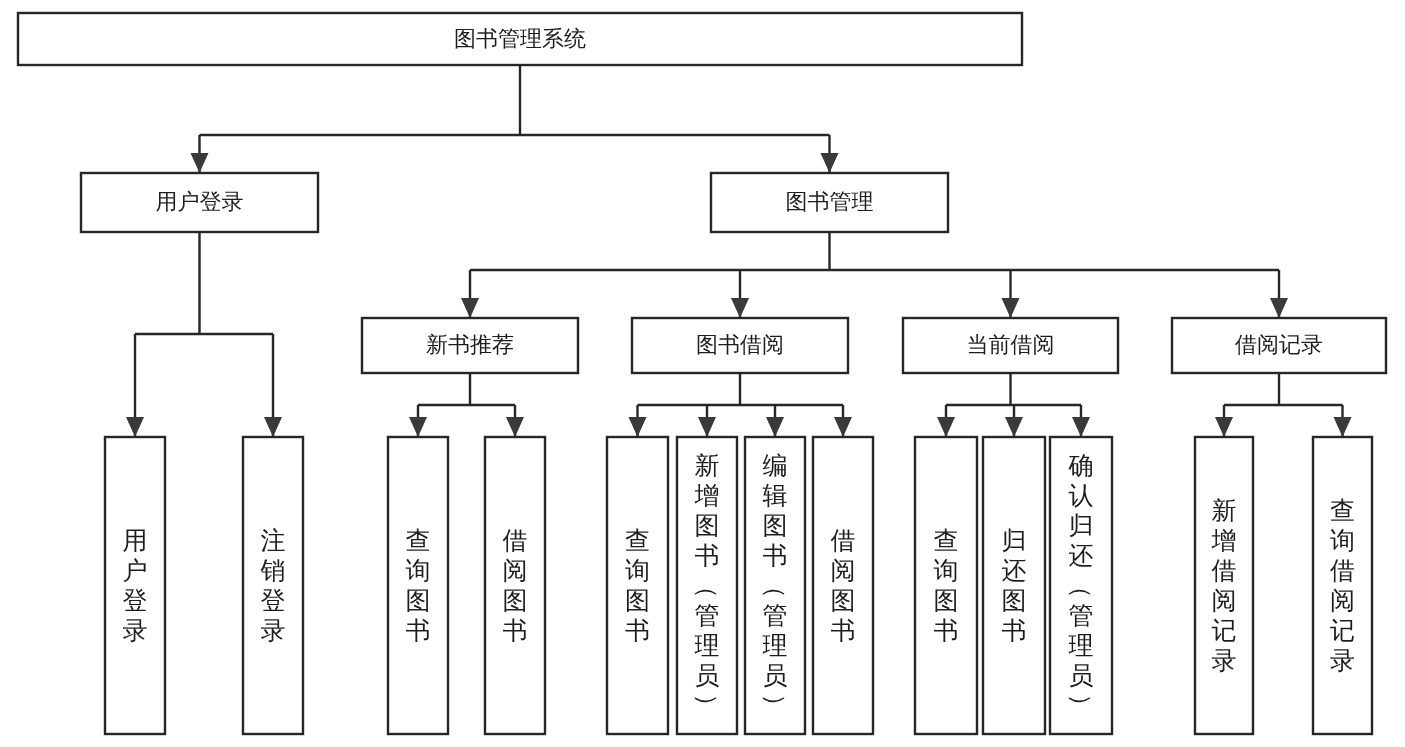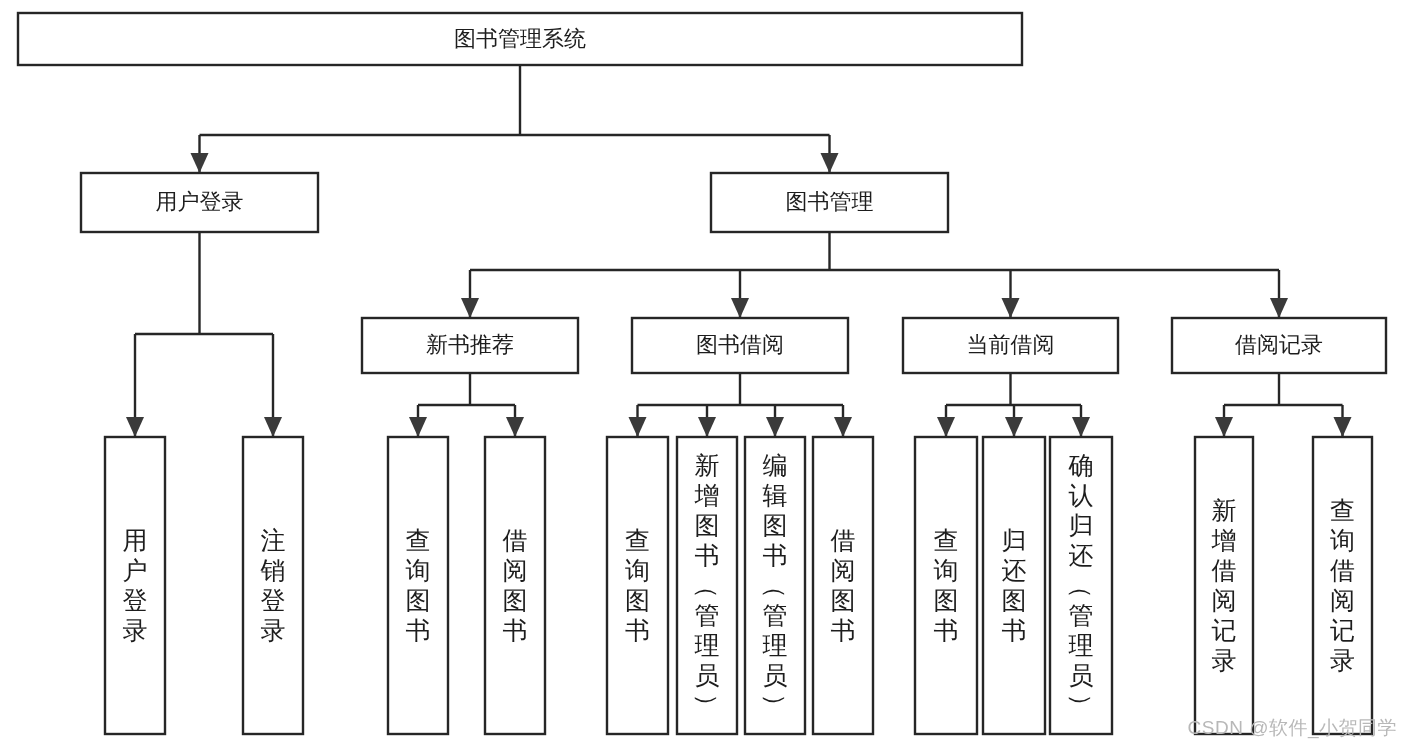--- a/index.html
+++ b/index.html
@@ -259,14 +259,13 @@
           <rect x="1313" y="437" width="59" height="297" class="node-rect"></rect>
           <text x="1342.5" y="518.9" class="node-label-v">查</text>
           <text x="1342.5" y="548.9" class="node-label-v">询</text>
           <text x="1342.5" y="578.9" class="node-label-v">借</text>
           <text x="1342.5" y="608.9" class="node-label-v">阅</text>
           <text x="1342.5" y="638.9" class="node-label-v">记</text>
           <text x="1342.5" y="668.9" class="node-label-v">录</text>
         </g>
       </g>
   </svg>
-  <div class="watermark">CSDN @软件_小贺同学</div>
 </div>
 
 </body></html>

